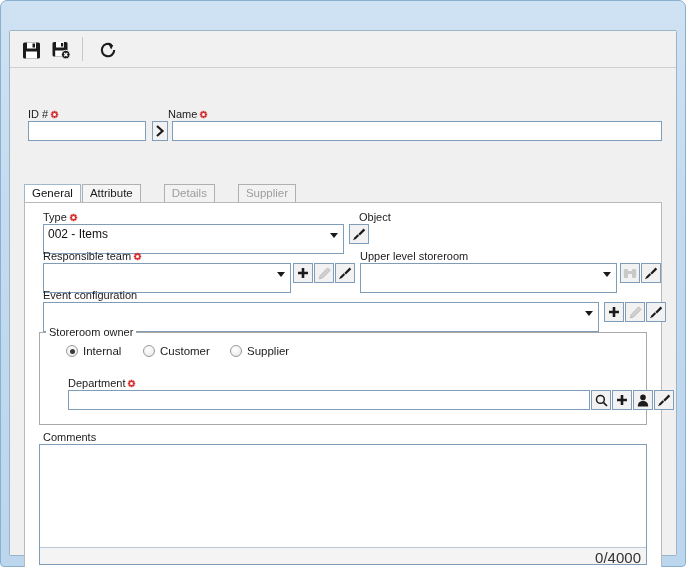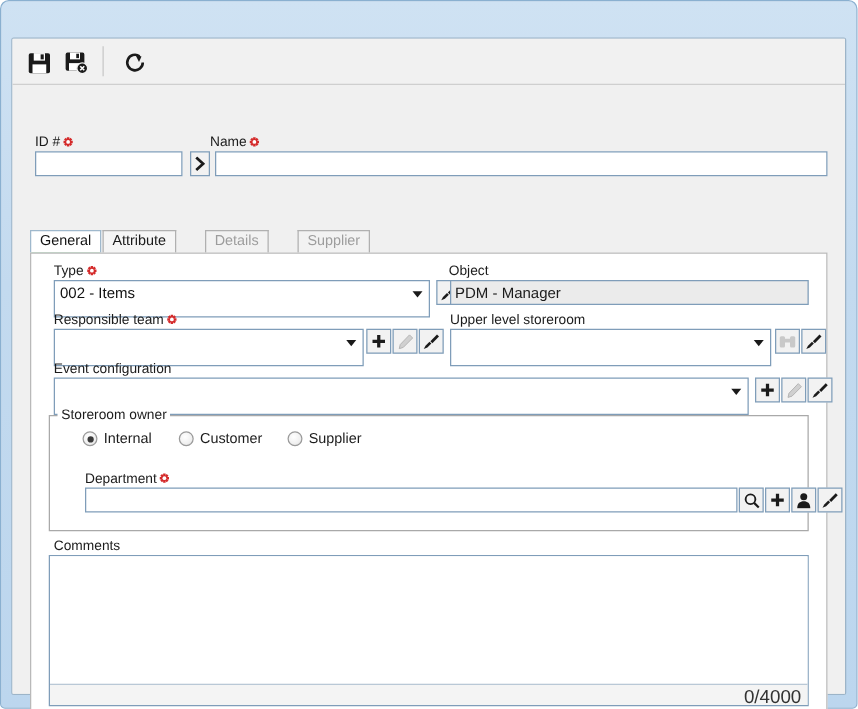--- a/index.html
+++ b/index.html
@@ -335,21 +335,20 @@
           <span class="arr"></span>
         </div>
         <div class="iconbtn" style="left:324px; top:21px;">
           <svg width="14" height="14" viewBox="0 0 14 14">
             <path d="M11.6 1.6 L6.3 6.9 L7.9 8.5 L13.2 3.2 Z" fill="#1b1b1b"></path>
             <path d="M5.6 7.3 L2.4 10.5 L1.0 13.2 L3.9 11.9 L7.1 8.8 Z" fill="#1b1b1b"></path>
           </svg>
         </div>
 
         <div class="lbl" style="left:334px; top:8px;">Object</div>
-        <input class="txt ro" style="left: 335px; top: 21px; right: 14px;" readonly="" value="PDM - Manager">
 
         <div class="lbl" style="left:18px; top:47px;">
           <span>Responsible team</span><span class="req"><svg width="9" height="9" viewBox="0 0 9 9">
                 <g stroke="#d42a2a" stroke-width="2">
                   <path d="M4.5 0.8 V8.2"></path>
                   <path d="M0.8 4.5 H8.2"></path>
                   <path d="M1.9 1.9 L7.1 7.1"></path>
                   <path d="M7.1 1.9 L1.9 7.1"></path>
                 </g>
                 <circle cx="4.5" cy="4.5" r="1.5" fill="#ffffff"></circle>

